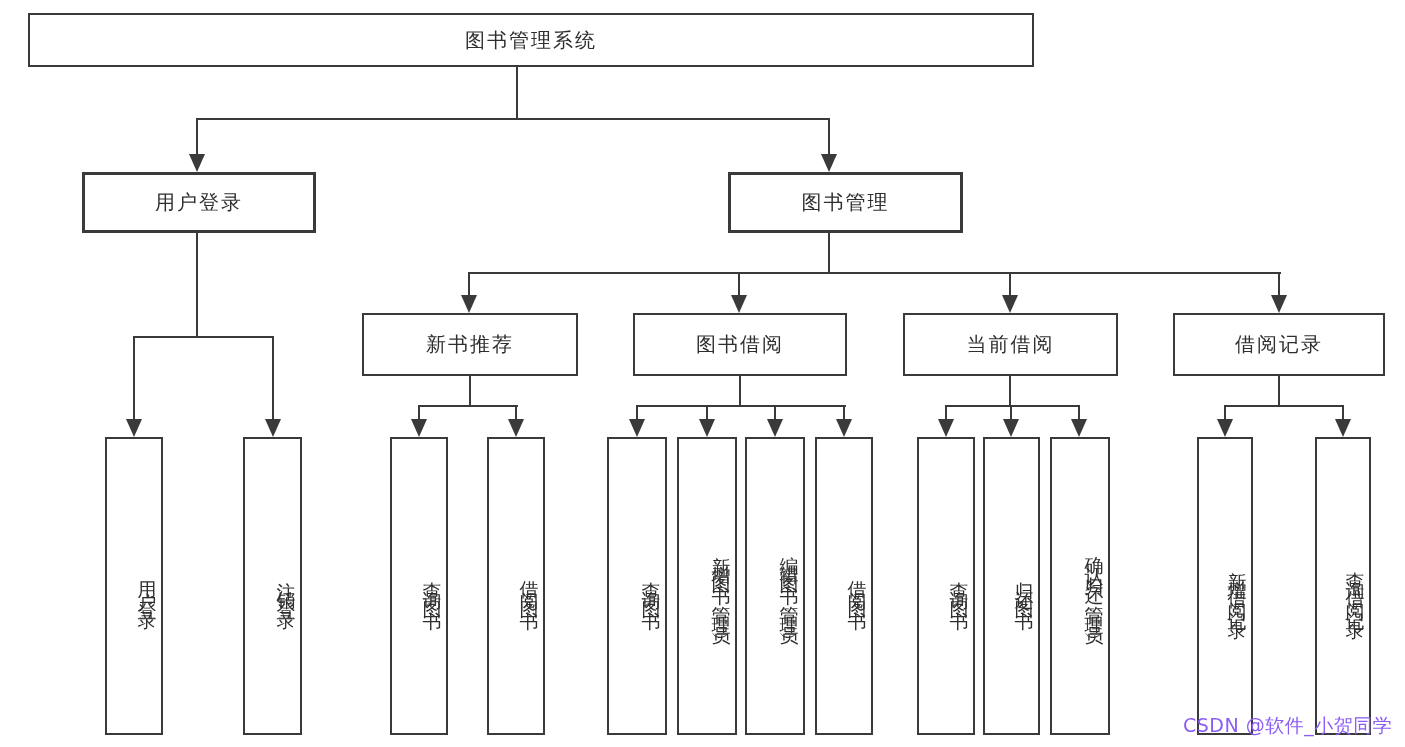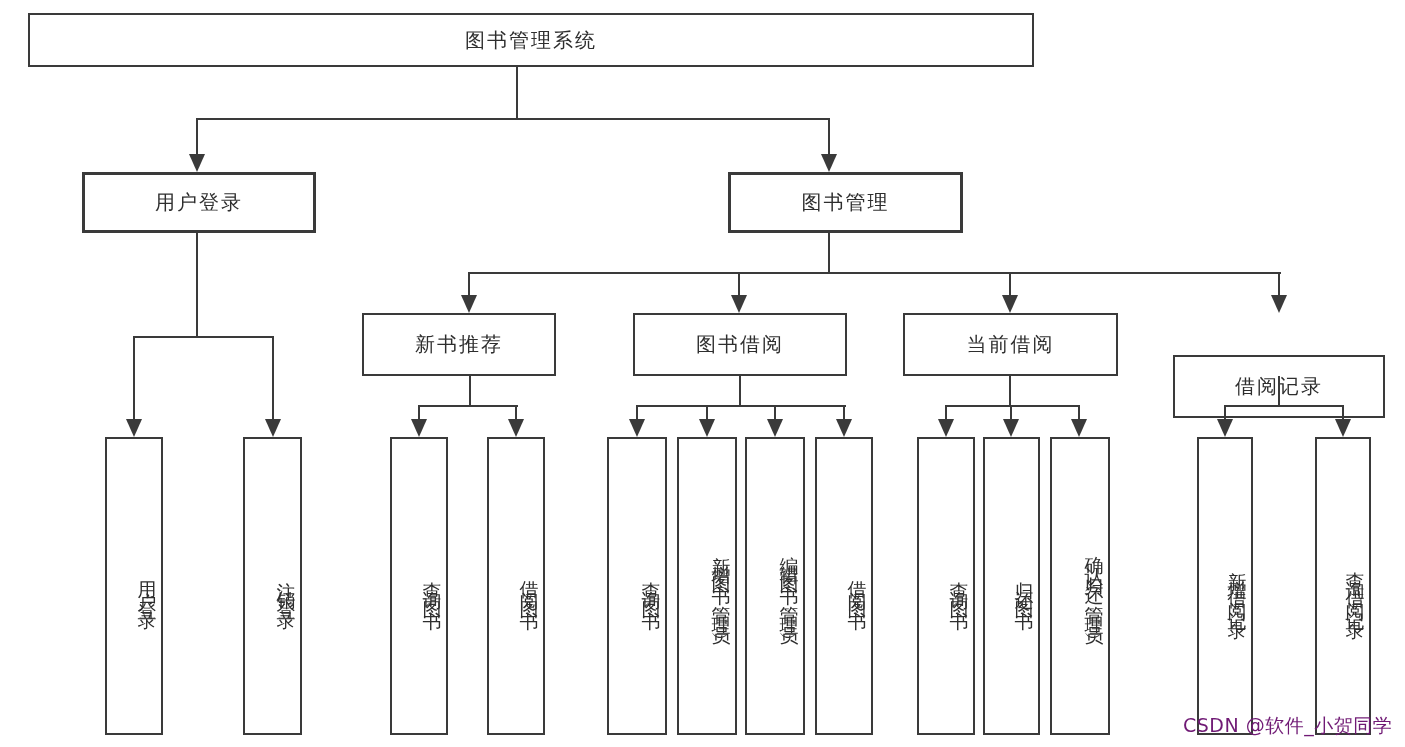--- a/index.html
+++ b/index.html
@@ -23,21 +23,21 @@
   .vline,.hline{position:absolute;background:#3a3a3a;}
   .vline{width:2px;}
   .hline{height:2px;}
   .arrow{
     position:absolute;width:0;height:0;
     border-left:8px solid transparent;border-right:8px solid transparent;
     border-top:18px solid #3a3a3a;
   }
   .watermark{
     position:absolute;left:1183px;top:713px;
-    font-size:19px;color:#701a75;letter-spacing:0.5px;white-space:nowrap;
+    font-size:19px;color:#8b5cf6;letter-spacing:0.5px;white-space:nowrap;
   }
 </style>
 </head>
 <body>
 
 <div class="canvas">
 
   <div class="node" style="left:28px;top:13px;width:1006px;height:54px;">图书管理系统</div>
 
   <div class="vline" style="left:516px;top:67px;height:52px;"></div>
@@ -61,24 +61,24 @@
   <div class="hline" style="left:468px;top:272px;width:813px;"></div>
   <div class="vline" style="left:468px;top:272px;height:23px;"></div>
   <div class="arrow" style="left:461px;top:295px;"></div>
   <div class="vline" style="left:738px;top:272px;height:23px;"></div>
   <div class="arrow" style="left:731px;top:295px;"></div>
   <div class="vline" style="left:1009px;top:272px;height:23px;"></div>
   <div class="arrow" style="left:1002px;top:295px;"></div>
   <div class="vline" style="left:1278px;top:272px;height:23px;"></div>
   <div class="arrow" style="left:1271px;top:295px;"></div>
 
-  <div class="node" style="left:362px;top:313px;width:194px;height:63px;">新书推荐</div>
+  <div class="node" style="left:362px;top:313px;width:216px;height:63px;">新书推荐</div>
   <div class="node" style="left:903px;top:313px;width:215px;height:63px;">当前借阅</div>
   <div class="node" style="left:633px;top:313px;width:214px;height:63px;">图书借阅</div>
-  <div class="node" style="left:1173px;top:313px;width:212px;height:63px;margin-top:42px;">借阅记录</div>
+  <div class="node" style="left:1173px;top:313px;width:212px;height:63px;">借阅记录</div>
 
   <div class="vline" style="left:469px;top:376px;height:31px;"></div>
   <div class="hline" style="left:418px;top:405px;width:100px;"></div>
   <div class="vline" style="left:418px;top:405px;height:16px;"></div>
   <div class="arrow" style="left:411px;top:419px;"></div>
   <div class="vline" style="left:515px;top:405px;height:16px;"></div>
   <div class="arrow" style="left:508px;top:419px;"></div>
 
   <div class="vline" style="left:739px;top:376px;height:31px;"></div>
   <div class="hline" style="left:636px;top:405px;width:210px;"></div>

